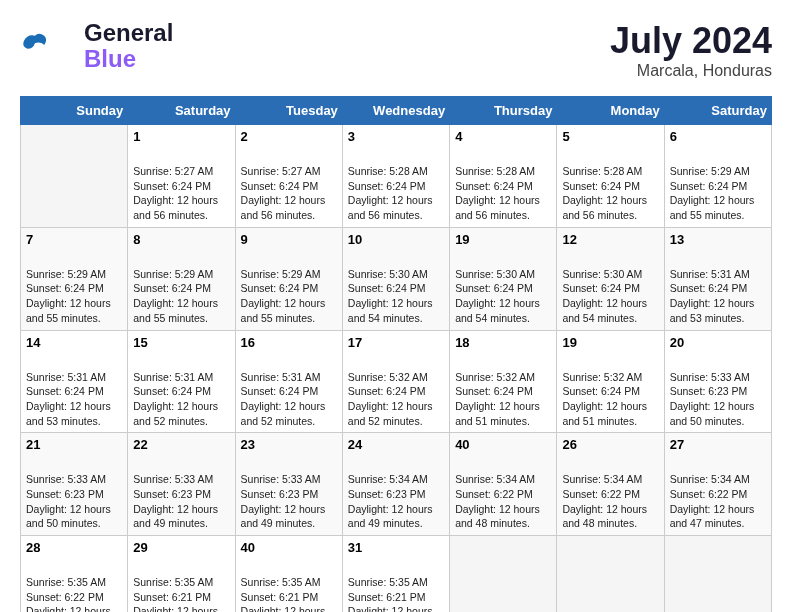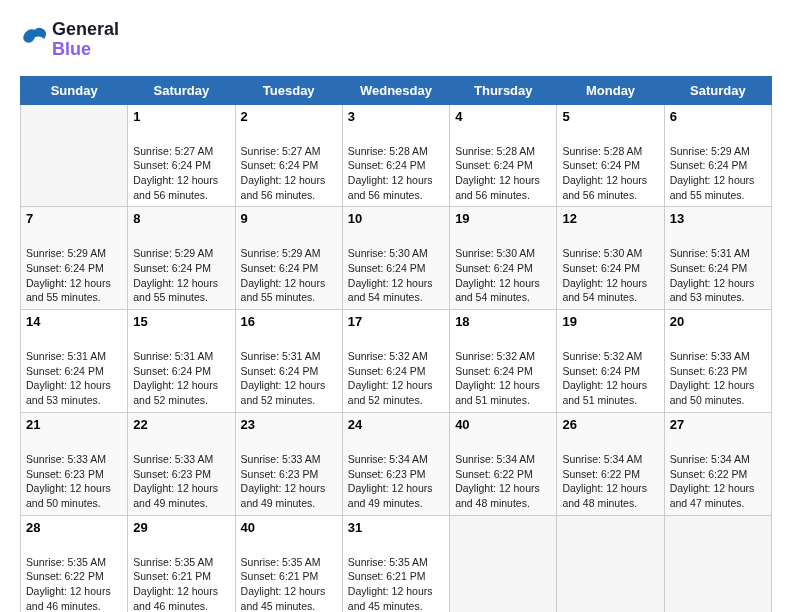--- a/index.html
+++ b/index.html
@@ -15,24 +15,25 @@
       justify-content: space-between;
       align-items: flex-start;
       margin-bottom: 16px;
     }
     .logo {
       display: flex;
       align-items: center;
       gap: 4px;
     }
     .logo-text {
-      font-size: 18px;
+      font-size: 24px;
       font-weight: bold;
       color: #1a1a2e;
       line-height: 1.1;
+      margin-left: 32px;
     }
     .logo-text span {
       color: #8b5cf6;
     }
     .logo-icon {
       width: 28px;
       height: 28px;
     }
     .title-area {
       text-align: right;
@@ -48,21 +49,21 @@
     }
     table {
       width: 100%;
       border-collapse: collapse;
       font-size: 11px;
     }
     thead tr th {
       background-color: #2a6db5;
       color: #fff;
       padding: 6px 4px;
-      text-align: center;
+      text-align: right;
       font-size: 13px;
       font-weight: bold;
       border: 1px solid #2a6db5;
     }
     tbody tr td {
       border: 1px solid #ccc;
       padding: 4px 5px;
       vertical-align: top;
       min-height: 80px;
       width: calc(100%/7);
@@ -96,20 +97,22 @@
   <div class="logo">
     <svg class="logo-icon" viewBox="0 0 30 30" xmlns="http://www.w3.org/2000/svg">
       <path d="M4 10 Q8 2 16 4 Q20 0 26 4 Q30 8 26 14 Q22 10 16 12 Q14 18 8 18 Q2 16 4 10Z" fill="#1a6cb5"></path>
     </svg>
     <div class="logo-text">
       <div>General</div>
       <div><span>Blue</span></div>
     </div>
   </div>
   <div class="title-area">
+    <div class="main-title">July 2024</div>
+    <div class="subtitle">Marcala, Honduras</div>
   </div>
 </div>
 
 <table>
   <thead>
     <tr id="header-row">
     <th>Sunday</th>
         <th>Saturday</th>
         <th>Tuesday</th>
         <th>Wednesday</th>

